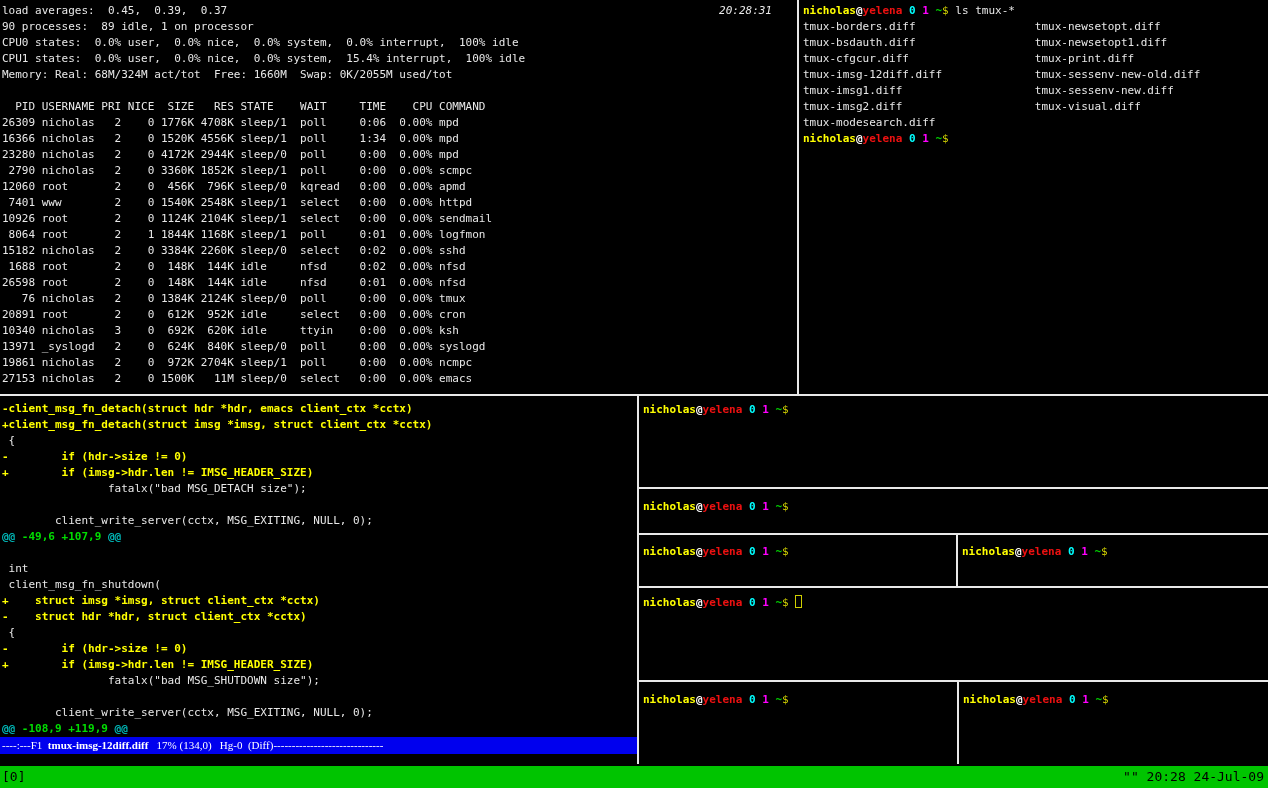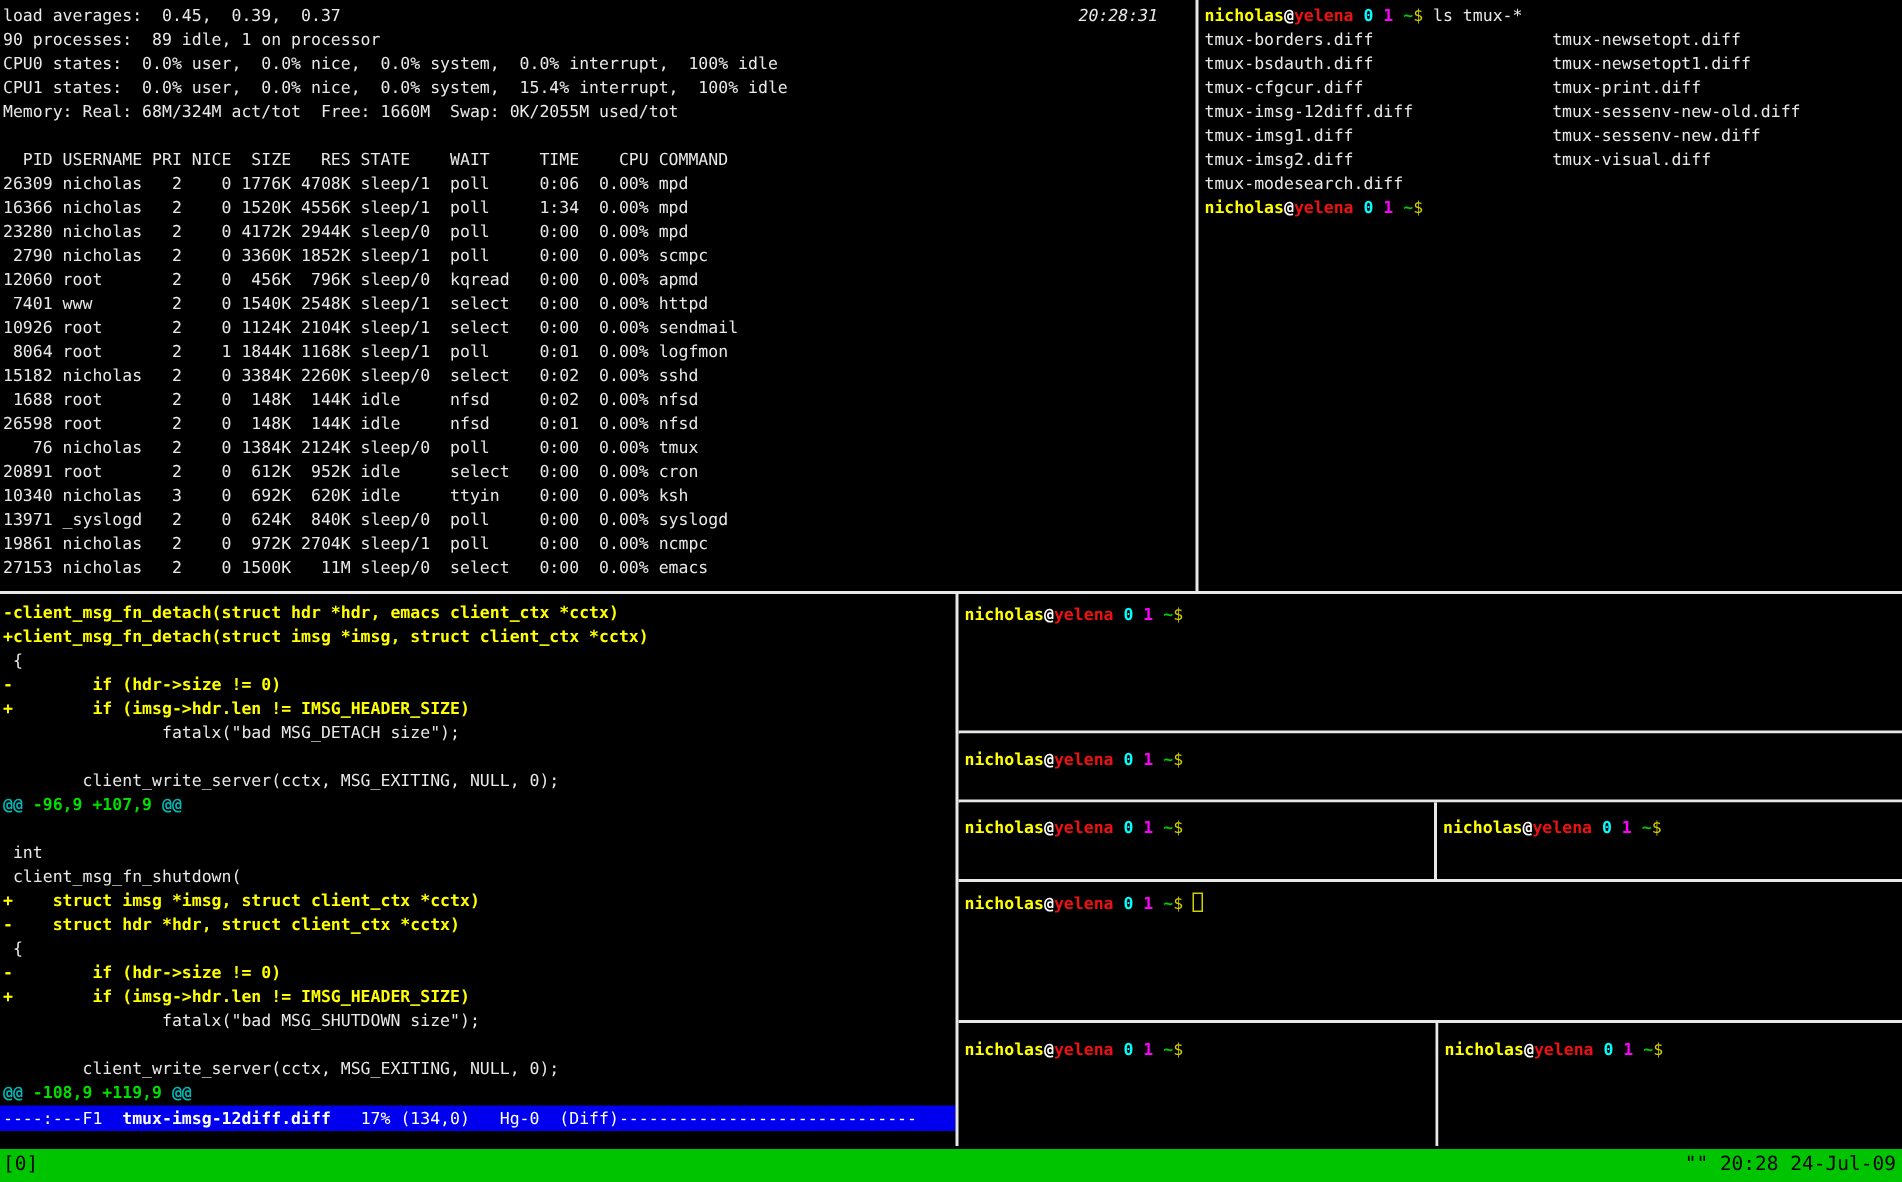--- a/index.html
+++ b/index.html
@@ -25,21 +25,21 @@
 
   
   #pane-emacs { left:0; top:396px; width:637px; height:368px; padding:5px 0 0 0; }
   #emacs-lines { padding-left:2px; }
   .dl { height:16px; }
   .dl.rem, .dl.add { color:var(--diff-yellow); font-weight:bold; }
   .dl.ctx { color:var(--fg); }
   .hk { color:var(--hunk-cyan); font-weight:bold; }
   .hn { color:var(--hunk-green); font-weight:bold; }
   #emacs-modeline { height:17px; background:var(--modeline-bg); color:#fff; white-space:pre;
-                    padding-left:2px; line-height:17px; }
+                    padding-left:2px; line-height:17px;font-family:Liberation Serif, serif; }
   #emacs-modeline .mlfile { font-weight:bold; color:#fff; }
 
   
   #border-v-bottom { left:637px; top:396px; width:2px; height:368px; }
   #pane-sh1  { left:640px; top:396px; width:628px; height:91px; padding:6px 0 0 3px; }
   #border-h1 { left:639px; top:487px; width:629px; height:2px; }
   #pane-sh2  { left:640px; top:489px; width:628px; height:44px; padding:10px 0 0 3px; }
   #border-h2 { left:639px; top:533px; width:629px; height:2px; }
   #pane-sh3l { left:640px; top:535px; width:316px; height:51px; padding:9px 0 0 3px; }
   #border-v3 { left:956px; top:535px; width:2px; height:51px; }
@@ -119,21 +119,21 @@
   <section class="pane" id="pane-emacs">
     <div id="emacs-lines">
         <div class="dl rem">-client_msg_fn_detach(struct hdr *hdr, emacs client_ctx *cctx)</div>
         <div class="dl add">+client_msg_fn_detach(struct imsg *imsg, struct client_ctx *cctx)</div>
         <div class="dl ctx"> {</div>
         <div class="dl rem">-        if (hdr-&gt;size != 0)</div>
         <div class="dl add">+        if (imsg-&gt;hdr.len != IMSG_HEADER_SIZE)</div>
         <div class="dl ctx">                fatalx("bad MSG_DETACH size");</div>
         <div class="dl ctx"></div>
         <div class="dl ctx">        client_write_server(cctx, MSG_EXITING, NULL, 0);</div>
-        <div class="dl hunk"><span class="hk">@@</span><span class="hn"> -96,9 +107,9 </span><span class="hk">@@</span></div>
+        <div class="dl hunk"><span class="hk">@@</span><span class="hn"> -49,6 +107,9 </span><span class="hk">@@</span></div>
         <div class="dl ctx"></div>
         <div class="dl ctx"> int</div>
         <div class="dl ctx"> client_msg_fn_shutdown(</div>
         <div class="dl add">+    struct imsg *imsg, struct client_ctx *cctx)</div>
         <div class="dl rem">-    struct hdr *hdr, struct client_ctx *cctx)</div>
         <div class="dl ctx"> {</div>
         <div class="dl rem">-        if (hdr-&gt;size != 0)</div>
         <div class="dl add">+        if (imsg-&gt;hdr.len != IMSG_HEADER_SIZE)</div>
         <div class="dl ctx">                fatalx("bad MSG_SHUTDOWN size");</div>
         <div class="dl ctx"></div>

